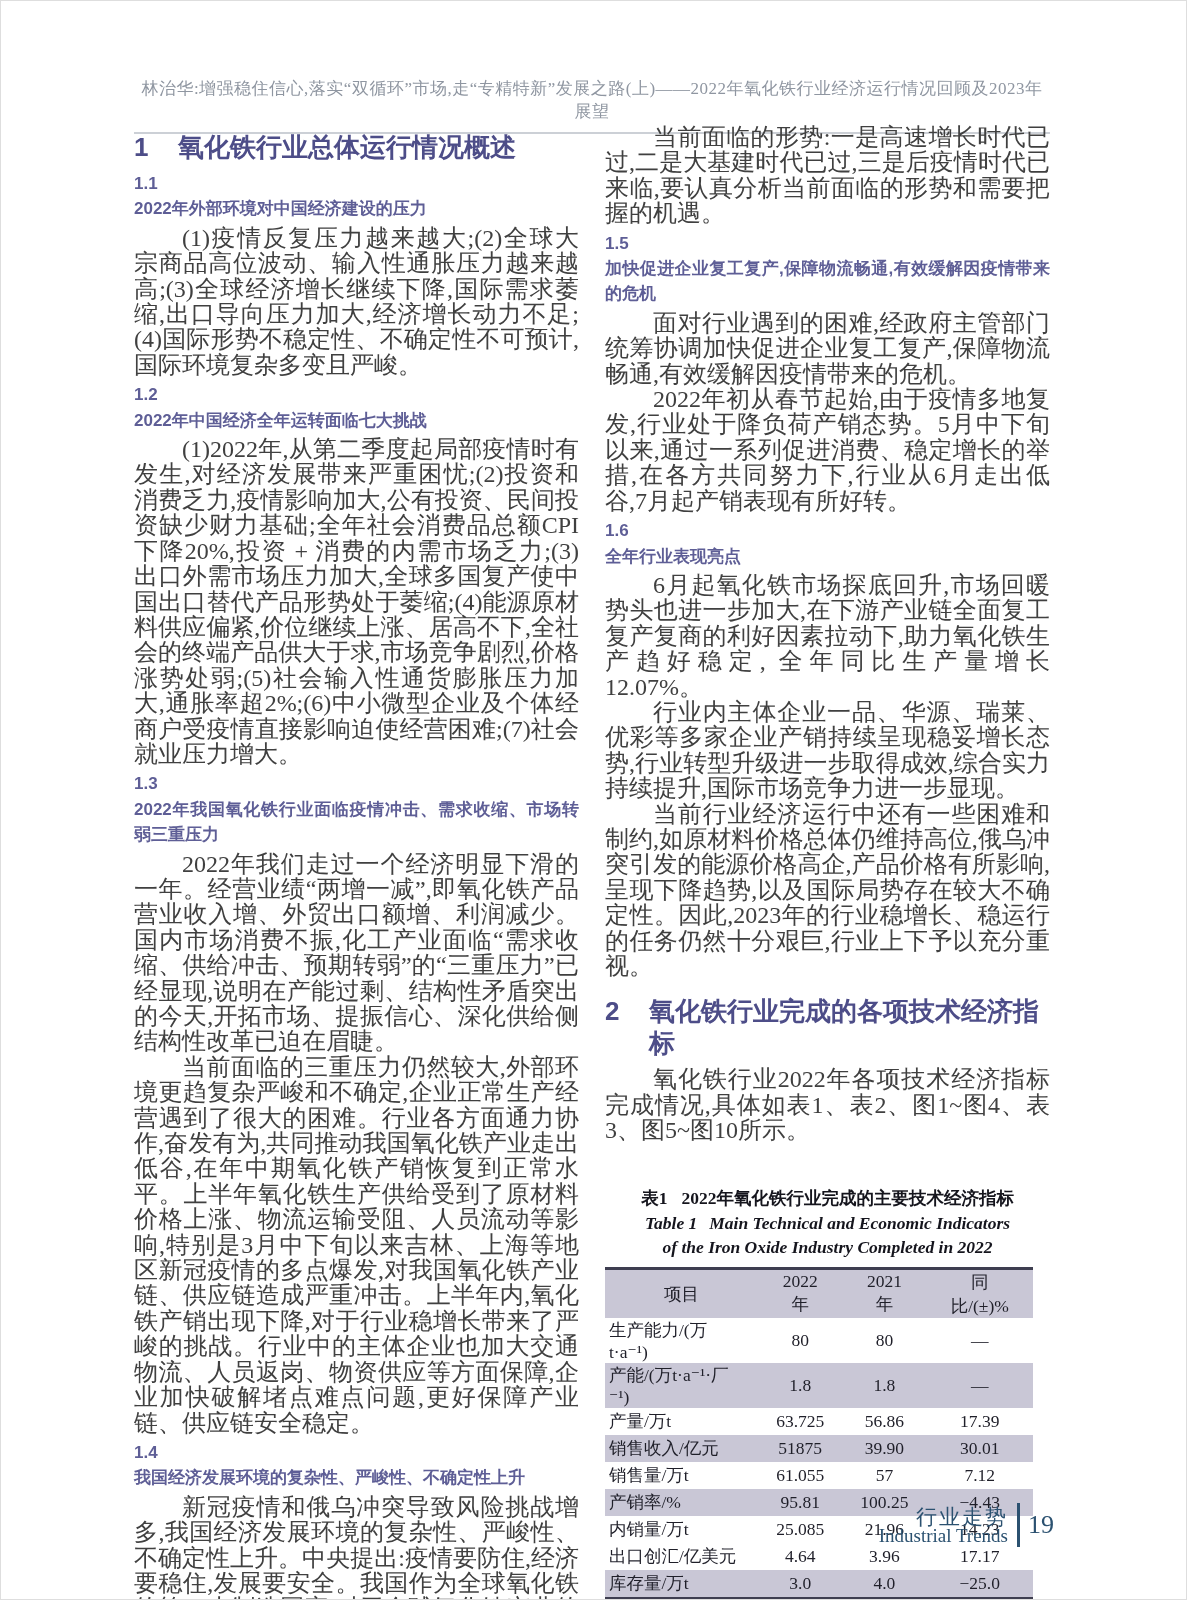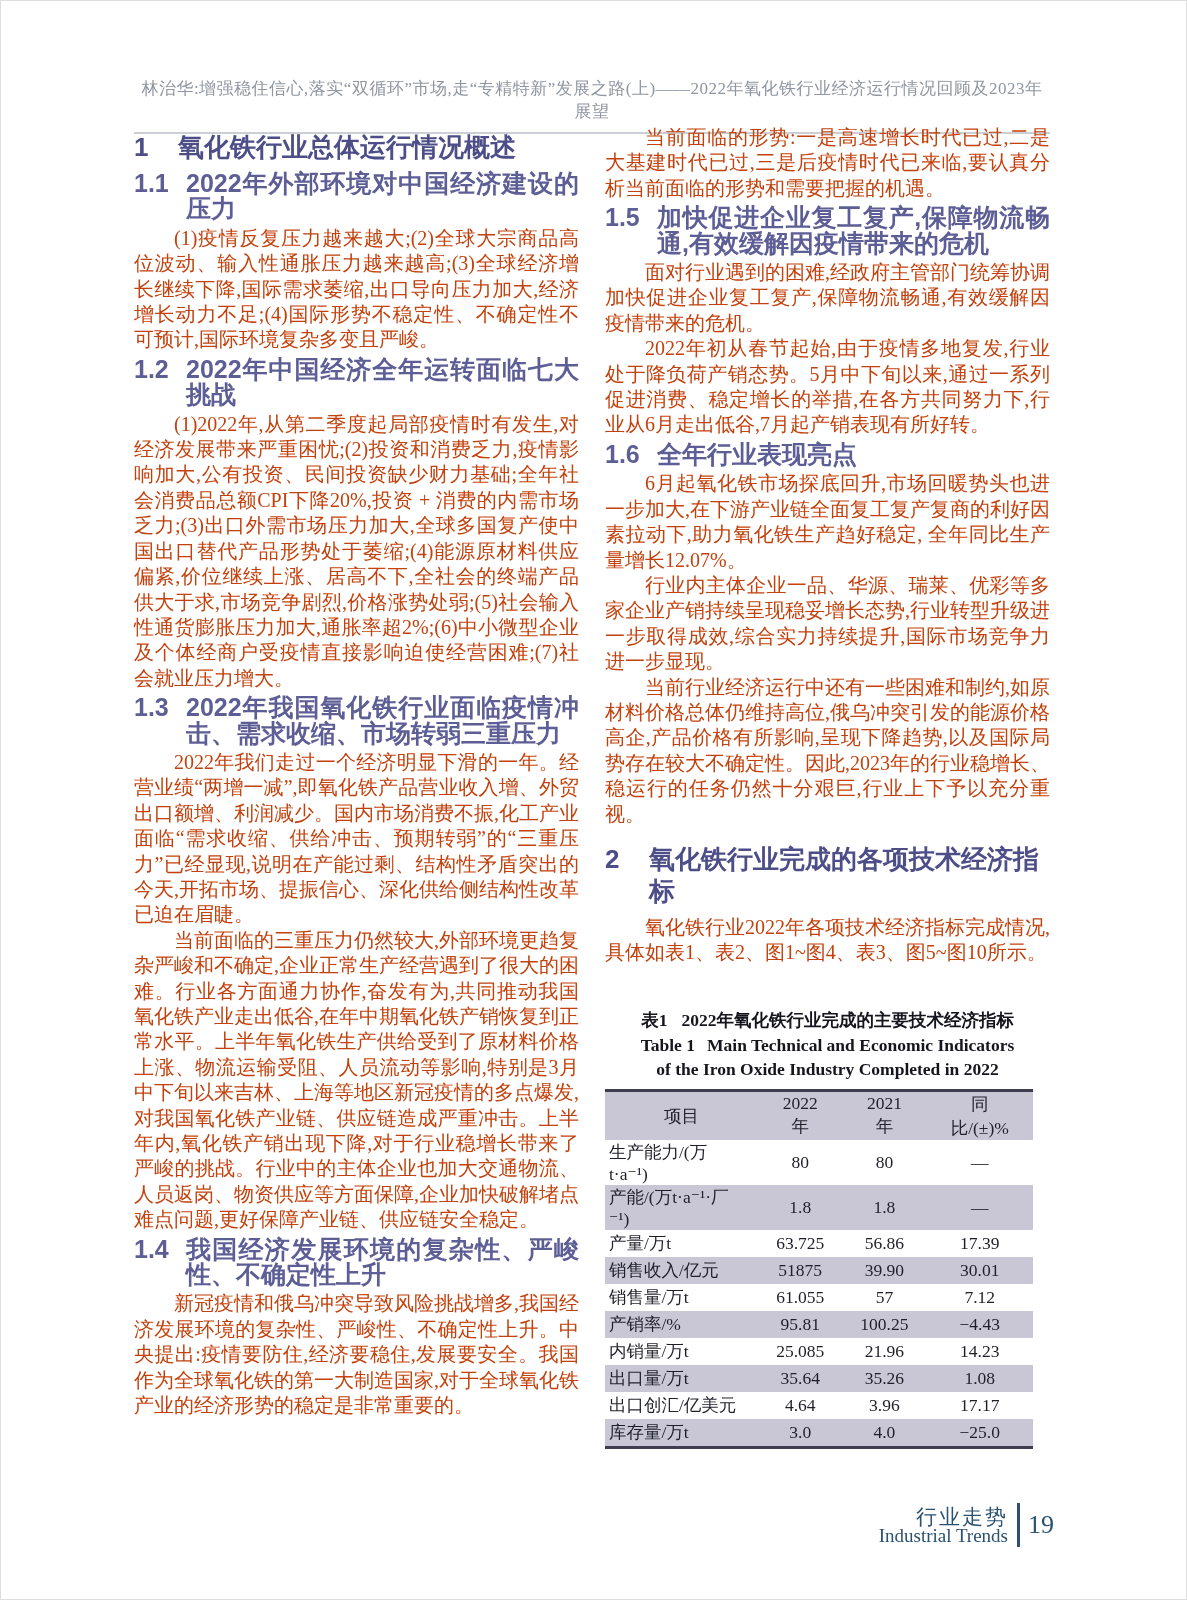--- a/index.html
+++ b/index.html
@@ -13,46 +13,46 @@
   .runhead {
     position:absolute; top:76px; left:133px; width:916px;
     text-align:center; font-size:17px; color:#8f96a1; letter-spacing:0.5px;
     padding-bottom:9px; border-bottom:2px solid #ccd0d6;
     font-family:"Liberation Serif","DejaVu Serif",serif;
   }
   
   .content { position:absolute; top:124px; left:133px; width:916px; display:flex; gap:26px; }
   .col { width:445px; }
   .bp {
-    margin:0; font-size:20px; line-height:25.4px; text-align:justify;
-    text-indent:2em; color:#c2410c;
+    margin:0; font-size:24px; line-height:25.4px; text-align:justify;
+    text-indent:2em; color:#404040;
   }
   h1.sec {
     display:flex; margin:6px 0 8px; font-family:"Liberation Sans","DejaVu Sans",sans-serif;
     font-weight:bold; color:#4d4d88; font-size:26px; line-height:32px;
   }
   h1.sec .num { width:44px; flex-shrink:0; }
   h1.sec .t { flex:1; }
   h2.sub {
     display:flex; margin:4px 0 4px; font-family:"Liberation Sans","DejaVu Sans",sans-serif;
-    font-weight:bold; color:#5e5e96; font-size:25px; line-height:25.4px;
+    font-weight:bold; color:#5e5e96; font-size:17px; line-height:25.4px;flex-direction:column;
   }
   h2.sub .num { width:52px; flex-shrink:0; }
   h2.sub .t { flex:1; text-align:justify; }
   
   .tblwrap { margin-top:42px; }
   .tbl-title-zh {
     text-align:center; font-family:Liberation Serif, serif;
     font-weight:bold; font-size:17.5px; color:#15151d; line-height:25px;
   }
   .tbl-title-zh .lab { margin-right:14px; }
   .tbl-title-en {
     text-align:center; font-family:"Liberation Serif","DejaVu Serif",serif;
     font-weight:bold; font-size:17.5px; color:#15151d; line-height:24px;
-    width:86%; margin:0 auto;
+    width:86%; margin:0 auto;font-style:italic;
   }
   .tbl-title-en .lab { margin-right:12px; }
   table.t1 {
     width:428px; border-collapse:collapse; margin-top:8px;
     border-top:3px solid #3e3e50; border-bottom:3px solid #3e3e50;
     font-size:17.5px; color:#1f1f29;
   }
   table.t1 th, table.t1 td { font-weight:normal; height:27px; padding:0 16px; text-align:center; }
   table.t1 td.lbl { text-align:left; padding-left:4px; }
   table.t1 thead tr { background:#c9c7d6; }
@@ -186,26 +186,20 @@
                 <td>95.81</td>
                 <td>100.25</td>
                 <td>−4.43</td>
               </tr>
               <tr>
                 <td class="lbl">内销量/万t</td>
                 <td>25.085</td>
                 <td>21.96</td>
                 <td>14.23</td>
               </tr>
-              <tr class="shade">
-                <td class="lbl">出口量/万t</td>
-                <td>35.64</td>
-                <td>35.26</td>
-                <td>1.08</td>
-              </tr>
               <tr>
                 <td class="lbl">出口创汇/亿美元</td>
                 <td>4.64</td>
                 <td>3.96</td>
                 <td>17.17</td>
               </tr>
               <tr class="shade">
                 <td class="lbl">库存量/万t</td>
                 <td>3.0</td>
                 <td>4.0</td>

